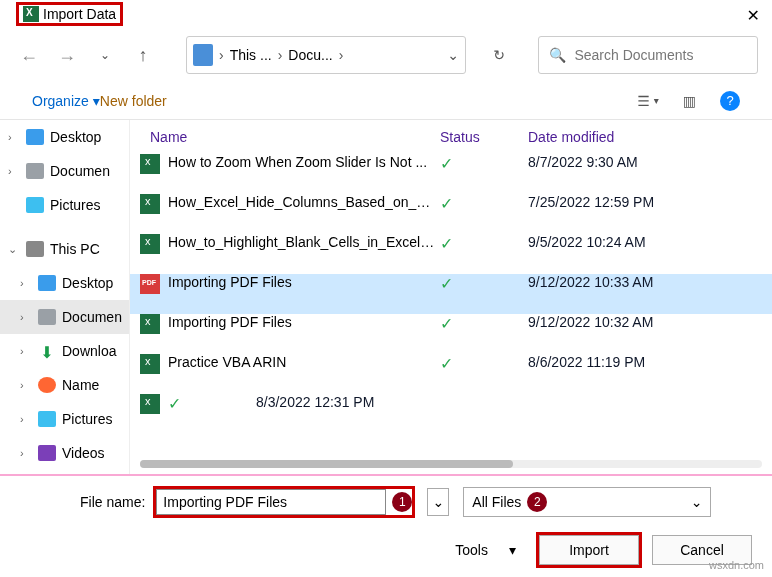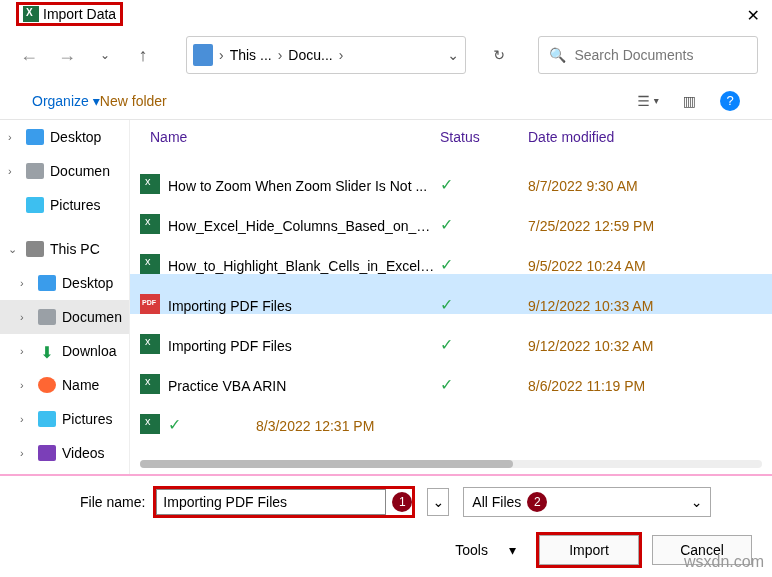--- a/index.html
+++ b/index.html
@@ -33,46 +33,46 @@
 .ico-pic{background:#3dbff0}
 .ico-pc{background:#888}
 .ico-down{color:#1a9c4a;background:none;font-size:16px;text-align:center}
 .ico-music{background:#ff6633;border-radius:50%}
 .ico-video{background:#7b3fb8}
 .chev{color:#666;font-size:11px;width:12px}
 .files{flex:1;position:relative}
 .fhead{display:flex;height:34px;align-items:center;color:#4c1d95;padding-left:20px}
 .col-name{width:290px}
 .col-status{width:88px}
-.frow{display:flex;height:40px;align-items:flex-end;padding-left:10px}
+.frow{display:flex;height:40px;align-items:flex-start;padding-left:10px}
 .frow.sel{background:#cde8ff}
 .fico{width:20px;height:20px;margin-right:8px}
 .fico-xl{background:#1d6f42;position:relative}
 .fico-xl::after{content:"x";color:#fff;font-size:11px;position:absolute;left:5px;top:1px}
 .fico-pdf{background:#d83b3b;position:relative}
 .fico-pdf::after{content:"PDF";color:#fff;font-size:7px;font-weight:bold;position:absolute;left:2px;top:5px}
 .fname{width:272px;white-space:nowrap;overflow:hidden;text-overflow:ellipsis}
 .fstatus{width:88px;color:#2aa84f;font-size:16px}
-.fdate{color:#a16207}
+.fdate{color:#0f172a}
 .hscroll{position:absolute;bottom:6px;left:10px;right:10px;height:8px;background:#eee;border-radius:4px}
 .hscroll::after{content:"";position:absolute;left:0;width:60%;height:100%;background:#bbb;border-radius:4px}
 .footer{padding:10px 20px;border-top:2px solid #f9a8d4}
 .fnrow{display:flex;align-items:center;gap:8px;margin-bottom:14px}
 .fnlabel{margin-left:60px}
 .fninput-wrap{border:3px solid #c00;display:flex;align-items:center}
 .fninput{width:230px;height:26px;border:1px solid #888;padding:0 6px}
 .marker{width:20px;height:20px;border-radius:50%;background:#8b0016;color:#fff;font-size:12px;display:flex;align-items:center;justify-content:center;margin-left:6px}
 .fndrop{width:22px;height:28px;border:1px solid #aaa;display:flex;align-items:center;justify-content:center;margin-left:4px}
 .filter{width:248px;height:30px;border:1px solid #aaa;display:flex;align-items:center;padding:0 8px;margin-left:6px}
 .filter .dd{margin-left:auto}
 .btnrow{display:flex;align-items:center;justify-content:flex-end;gap:10px}
 .tools{margin-right:10px;display:flex;align-items:center;gap:21px}
 .btn{width:100px;height:30px;border:1px solid #aaa;background:#fafafa;display:flex;align-items:center;justify-content:center;cursor:pointer}
 .btn-import-wrap{border:3px solid #c00}
-.watermark{position:absolute;bottom:6px;right:8px;font-size:16px;color:#999}
+.watermark{position:absolute;bottom:6px;right:8px;font-size:11px;color:#999}
 </style>
 </head>
 <body>
 
 <div class="titlebar">
   <div class="title-wrap">
     <span class="excel-icon"></span>
     <span>Import Data</span>
   </div>
   <span class="close-x">✕</span>

